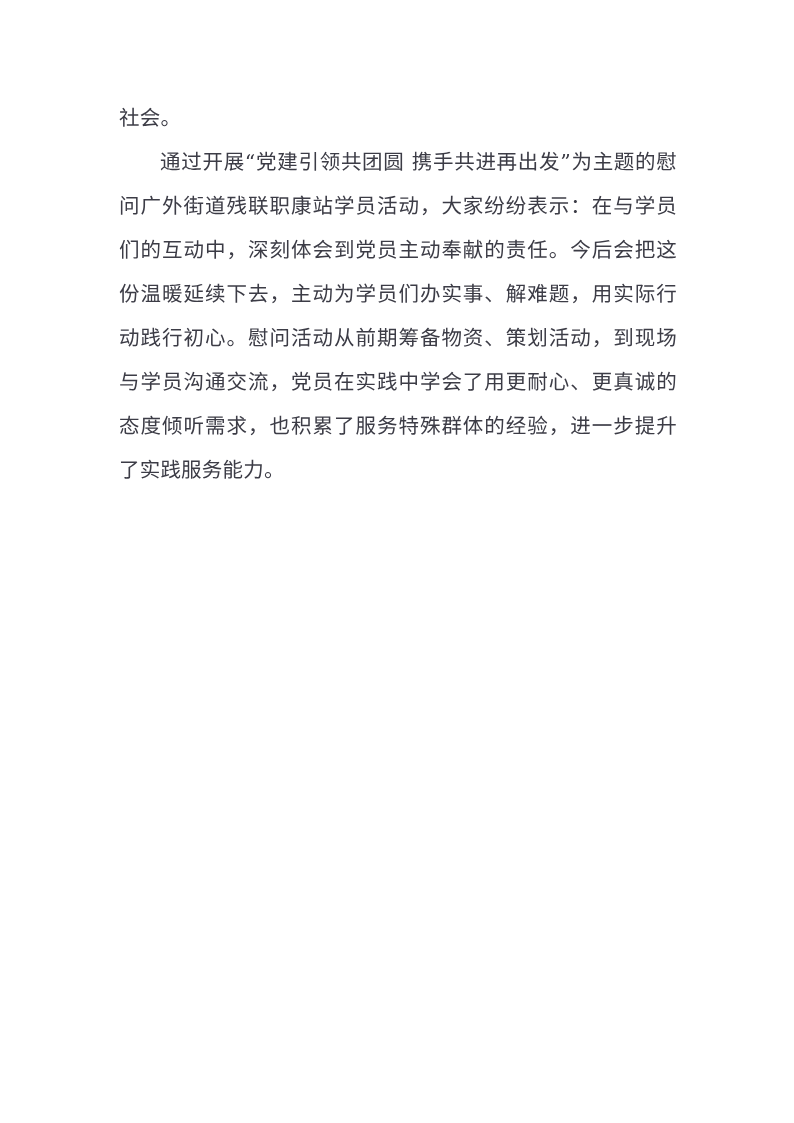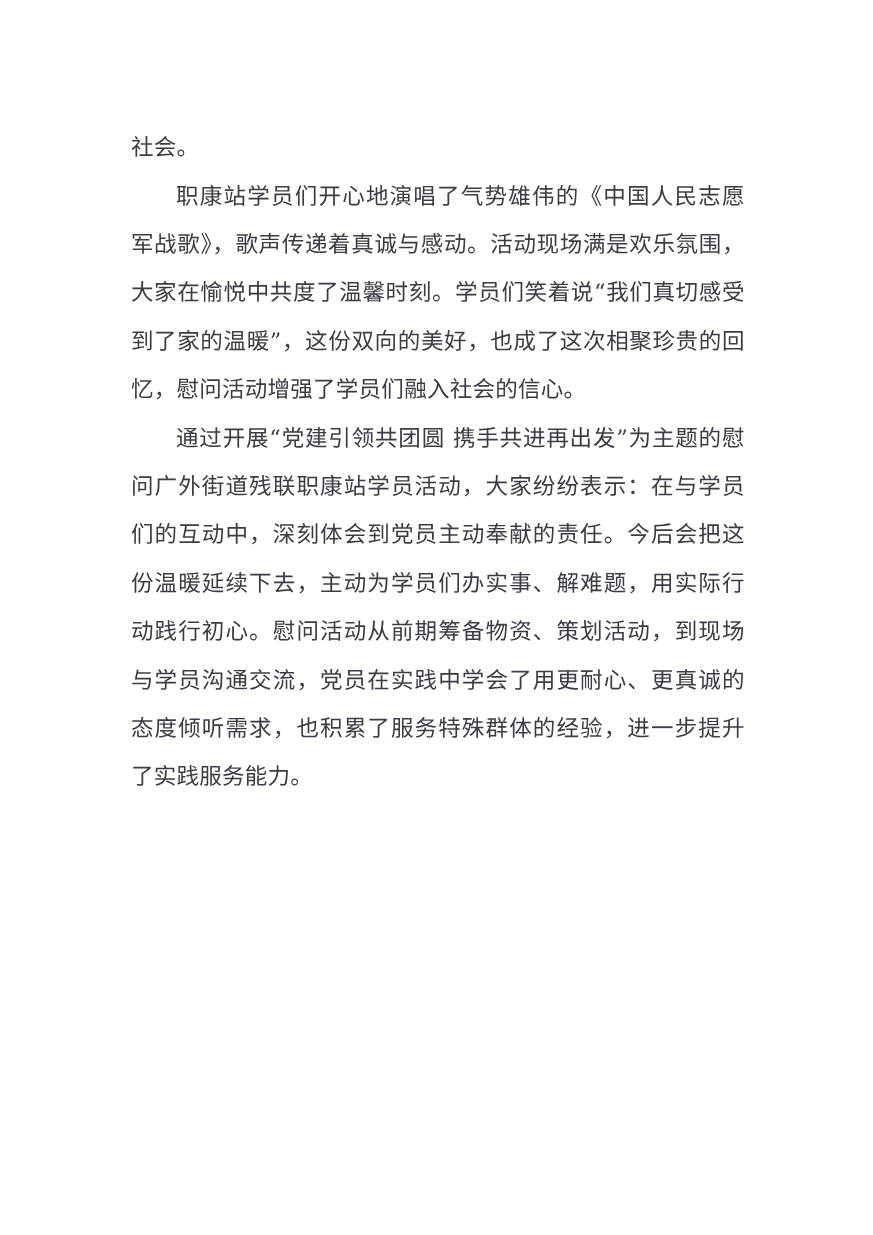--- a/index.html
+++ b/index.html
@@ -8,21 +8,21 @@
     padding: 0;
     background: #ffffff;
   }
   body {
     font-family: "DejaVu Serif", "Liberation Serif", serif;
   }
   .page {
     position: relative;
     width: 794px;
     height: 944px;
-    margin: 16px auto;
+    margin: 0 auto;
     background: #ffffff;
     overflow: hidden;
     box-sizing: border-box;
   }
   .doc-body {
     position: absolute;
     left: 119px;
     top: 96px;
     width: 558px;
   }
@@ -48,19 +48,18 @@
 </style>
 </head>
 <body>
 
 <div class="page">
   <div class="doc-body">
 
     <p class="para continuation">社会。</p>
 
 
-    <p class="para indent">职康站学员们开心地演唱了气势雄伟的《中国人民志愿军战歌》，歌声传递着真诚与感动。活动现场满是欢乐氛围，大家在愉悦中共度了温馨时刻。学员们笑着说“我们真切感受到了家的温暖”，这份双向的美好，也成了这次相聚珍贵的回忆，慰问活动增强了学员们融入社会的信心。</p>
 
 
     <p class="para indent">通过开展“党建引领共团圆 携手共进再出发”为主题的慰问广外街道残联职康站学员活动，大家纷纷表示：在与学员们的互动中，深刻体会到党员主动奉献的责任。今后会把这份温暖延续下去，主动为学员们办实事、解难题，用实际行动践行初心。慰问活动从前期筹备物资、策划活动，到现场与学员沟通交流，党员在实践中学会了用更耐心、更真诚的态度倾听需求，也积累了服务特殊群体的经验，进一步提升了实践服务能力。</p>
 
   </div>
 </div>
 
 </body></html>

